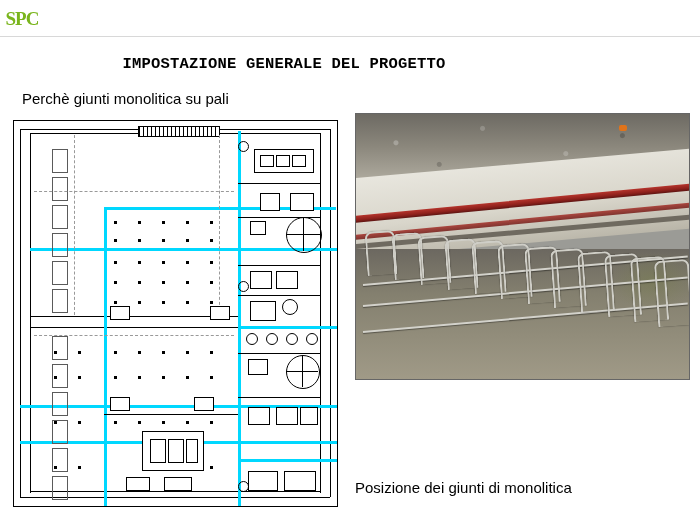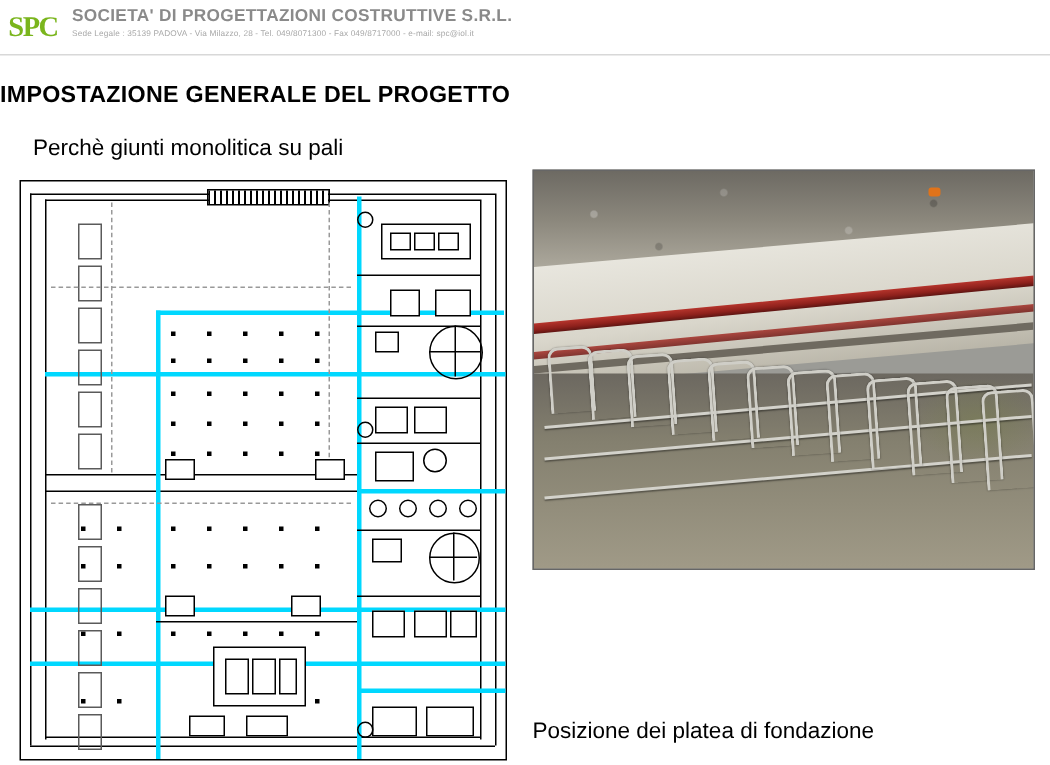--- a/index.html
+++ b/index.html
@@ -58,25 +58,26 @@
     line-height: 8px;
     margin-top: 1px;
     letter-spacing: 0.1px;
   }
 
   
   .slide-title {
     position: absolute;
     left: 0; top: 55px;
     width: 568px;
-    text-align: left;
+    text-align: center;
     font-size: 15.5px;
     font-weight: bold;
     color: #000000;
     letter-spacing: 0.2px;
+    font-family: Liberation Mono, monospace;
   }
   .subtitle {
     position: absolute;
     left: 22px; top: 90px;
     font-size: 15px;
     color: #000000;
   }
   .caption {
     position: absolute;
     left: 355px; top: 479px;
@@ -228,29 +229,25 @@
 
   .noselect { user-select: none; }
 </style>
 </head>
 <body class="noselect">
 
 <div class="header">
   <div class="logo">
     <span class="logo-text">SPC</span>
   </div>
-  <div class="company-block">
-    <div class="company-name">SOCIETA' DI PROGETTAZIONI COSTRUTTIVE S.R.L.</div>
-    <div class="company-sub">Sede  Legale :   35139 PADOVA  -  Via Milazzo, 28  -  Tel. 049/8071300 - Fax 049/8717000 - e-mail: spc@iol.it</div>
-  </div>
 </div>
 
 <div class="slide-title">IMPOSTAZIONE GENERALE DEL PROGETTO</div>
 <div class="subtitle">Perchè giunti monolitica su pali</div>
-<div class="caption">Posizione dei platea di fondazione</div>
+<div class="caption">Posizione dei giunti di monolitica</div>
 
 <div class="drawing">
 
   <div class="dl h" style="left:6px; top:8px; width:310px;"></div>
   <div class="dl h" style="left:6px; top:376px; width:310px;"></div>
   <div class="dl v" style="left:6px; top:8px; height:368px;"></div>
   <div class="dl v" style="left:316px; top:8px; height:368px;"></div>
 
   <div class="dl v" style="left:16px; top:12px; height:360px;"></div>
   <div class="dl v" style="left:224px; top:12px; height:360px;"></div>

